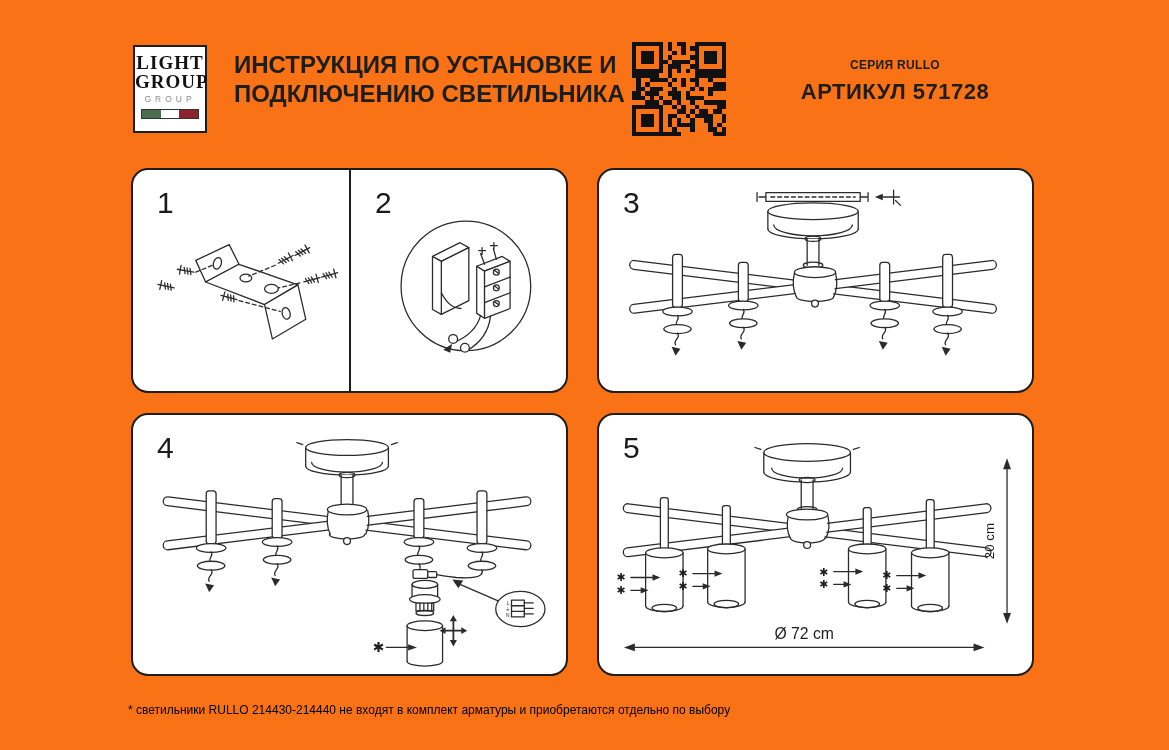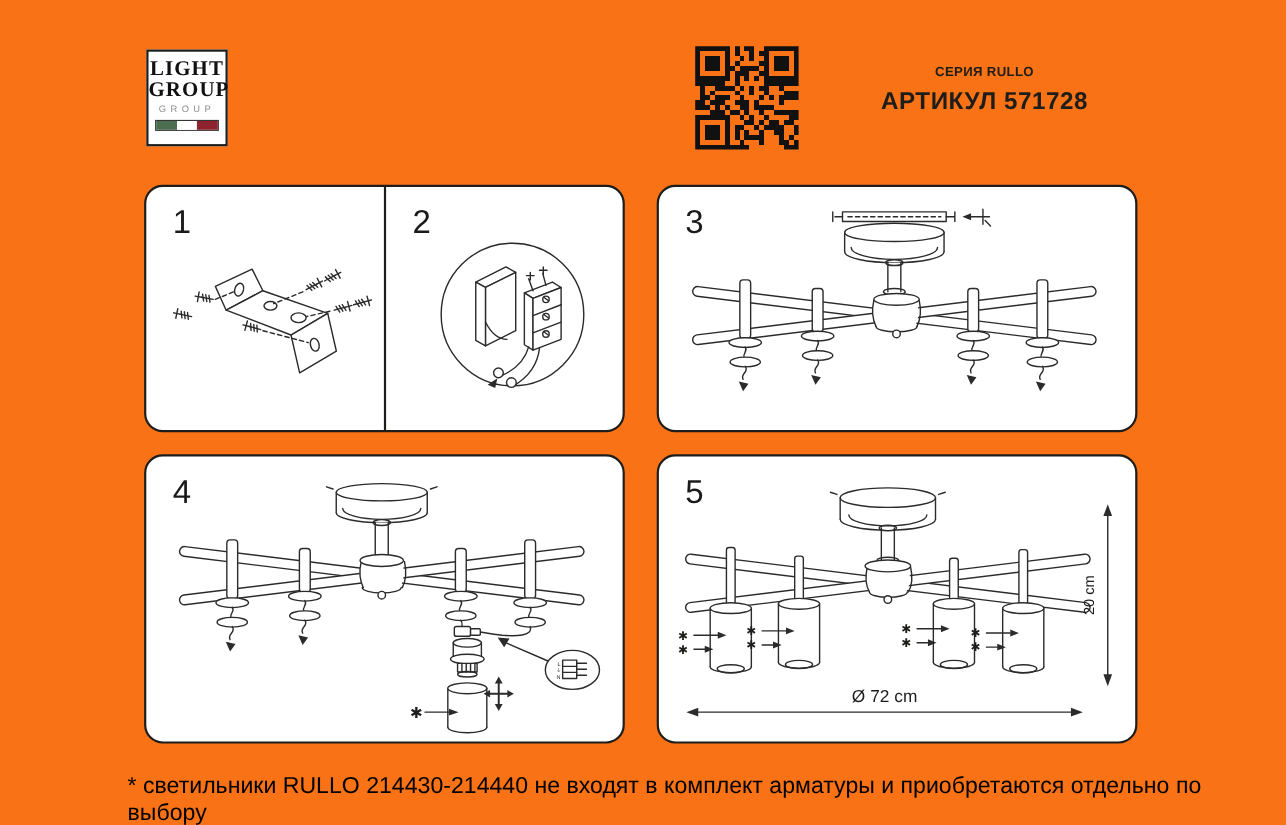--- a/index.html
+++ b/index.html
@@ -24,21 +24,21 @@
   .panel{position:absolute;border:2px solid #1d1d1b;border-radius:17px;background:#fff;box-sizing:border-box;}
   .p12{left:131px;top:168px;width:437px;height:225px;}
   .p3{left:597px;top:168px;width:437px;height:225px;}
   .p4{left:131px;top:413px;width:437px;height:263px;}
   .p5{left:597px;top:413px;width:437px;height:263px;}
   .panel svg{position:absolute;left:0;top:0;}
   .divider{position:absolute;left:216px;top:0;width:1.6px;height:100%;background:#1d1d1b;}
   .pnum{position:absolute;top:16px;font-size:30px;font-weight:400;color:#1a1a1a;}
   .n1{left:24px;} .n2{left:242px;} .n3{left:24px;} .n4{left:24px;} .n5{left:24px;}
   
-  .footnote{position:absolute;left:116px;top:703px;font-size:21px;color:#000;}
+  .footnote{position:absolute;left:128px;top:703px;font-size:12px;color:#000;}
   
   .ln{stroke:#2b2b2b;stroke-width:1.3;fill:none;stroke-linecap:round;stroke-linejoin:round;}
   .ln .wf{fill:#fff;}
   .ln .nf{fill:none;}
   .ln .fl{fill:#2b2b2b;stroke:none;}
   .ln text{stroke:none;fill:#1d1d1b;font-family:"Liberation Sans",sans-serif;}
   .dsh{stroke-dasharray:4 3;}
 </style>
 </head>
 <body>
@@ -49,20 +49,24 @@
     <div class="logo-l1">LIGHT</div>
     <div class="logo-l2">GROUP</div>
     <div class="logo-l3">GROUP</div>
     <div class="logo-flag">
       <span style="background:#4a6e4f"></span>
       <span style="background:#ffffff"></span>
       <span style="background:#8e2330"></span>
     </div>
   </div>
 
+  <div class="page-title">
+    <div>ИНСТРУКЦИЯ ПО УСТАНОВКЕ И</div>
+    <div>ПОДКЛЮЧЕНИЮ СВЕТИЛЬНИКА</div>
+  </div>
 
   <div class="qr">
     <svg viewBox="0 0 21 21" shape-rendering="crispEdges">
         <path d="M8 0h1v1h-1zM10 0h1v1h-1zM11 0h1v1h-1zM8 1h1v1h-1zM11 1h1v1h-1zM13 1h1v1h-1zM9 2h1v1h-1zM11 2h1v1h-1zM8 3h1v1h-1zM13 3h1v1h-1zM7 4h1v1h-1zM9 4h1v1h-1zM10 4h1v1h-1zM11 4h1v1h-1zM12 4h1v1h-1zM8 5h1v1h-1zM9 5h1v1h-1zM10 5h1v1h-1zM13 5h1v1h-1zM0 7h1v1h-1zM1 7h1v1h-1zM2 7h1v1h-1zM3 7h1v1h-1zM4 7h1v1h-1zM5 7h1v1h-1zM8 7h1v1h-1zM14 7h1v1h-1zM15 7h1v1h-1zM16 7h1v1h-1zM17 7h1v1h-1zM18 7h1v1h-1zM19 7h1v1h-1zM20 7h1v1h-1zM1 8h1v1h-1zM4 8h1v1h-1zM5 8h1v1h-1zM7 8h1v1h-1zM9 8h1v1h-1zM11 8h1v1h-1zM13 8h1v1h-1zM14 8h1v1h-1zM17 8h1v1h-1zM1 9h1v1h-1zM3 9h1v1h-1zM8 9h1v1h-1zM11 9h1v1h-1zM14 9h1v1h-1zM18 9h1v1h-1zM19 9h1v1h-1zM20 9h1v1h-1zM1 10h1v1h-1zM2 10h1v1h-1zM4 10h1v1h-1zM5 10h1v1h-1zM9 10h1v1h-1zM13 10h1v1h-1zM15 10h1v1h-1zM17 10h1v1h-1zM18 10h1v1h-1zM19 10h1v1h-1zM20 10h1v1h-1zM0 11h1v1h-1zM1 11h1v1h-1zM3 11h1v1h-1zM4 11h1v1h-1zM5 11h1v1h-1zM8 11h1v1h-1zM9 11h1v1h-1zM10 11h1v1h-1zM12 11h1v1h-1zM17 11h1v1h-1zM0 12h1v1h-1zM1 12h1v1h-1zM2 12h1v1h-1zM4 12h1v1h-1zM9 12h1v1h-1zM10 12h1v1h-1zM12 12h1v1h-1zM13 12h1v1h-1zM14 12h1v1h-1zM15 12h1v1h-1zM3 13h1v1h-1zM4 13h1v1h-1zM5 13h1v1h-1zM7 13h1v1h-1zM8 13h1v1h-1zM10 13h1v1h-1zM13 13h1v1h-1zM16 13h1v1h-1zM17 13h1v1h-1zM18 13h1v1h-1zM19 13h1v1h-1zM20 13h1v1h-1zM9 14h1v1h-1zM11 14h1v1h-1zM14 14h1v1h-1zM19 14h1v1h-1zM20 14h1v1h-1zM10 15h1v1h-1zM11 15h1v1h-1zM13 15h1v1h-1zM15 15h1v1h-1zM16 15h1v1h-1zM18 15h1v1h-1zM19 15h1v1h-1zM8 16h1v1h-1zM9 16h1v1h-1zM12 16h1v1h-1zM14 16h1v1h-1zM15 16h1v1h-1zM16 16h1v1h-1zM17 16h1v1h-1zM20 16h1v1h-1zM8 17h1v1h-1zM10 17h1v1h-1zM13 17h1v1h-1zM16 17h1v1h-1zM17 17h1v1h-1zM20 17h1v1h-1zM8 18h1v1h-1zM10 18h1v1h-1zM11 18h1v1h-1zM12 18h1v1h-1zM13 18h1v1h-1zM17 18h1v1h-1zM19 18h1v1h-1zM9 19h1v1h-1zM13 19h1v1h-1zM17 19h1v1h-1zM18 19h1v1h-1zM20 19h1v1h-1zM7 20h1v1h-1zM8 20h1v1h-1zM9 20h1v1h-1zM10 20h1v1h-1zM18 20h1v1h-1zM19 20h1v1h-1zM20 20h1v1h-1zM8 6h1v1h-1zM6 8h1v1h-1zM10 6h1v1h-1zM6 10h1v1h-1zM12 6h1v1h-1zM6 12h1v1h-1zM0 0h7v7h-7zM1 1h5v5h-5zM2 2h3v3h-3zM0 14h7v7h-7zM1 15h5v5h-5zM2 16h3v3h-3zM14 0h7v7h-7zM15 1h5v5h-5zM16 2h3v3h-3z" fill="#111" fill-rule="evenodd"></path>
       </svg>
   </div>
 
   <div class="series-block">
     <div class="series">СЕРИЯ RULLO</div>
     <div class="article">АРТИКУЛ 571728</div>

